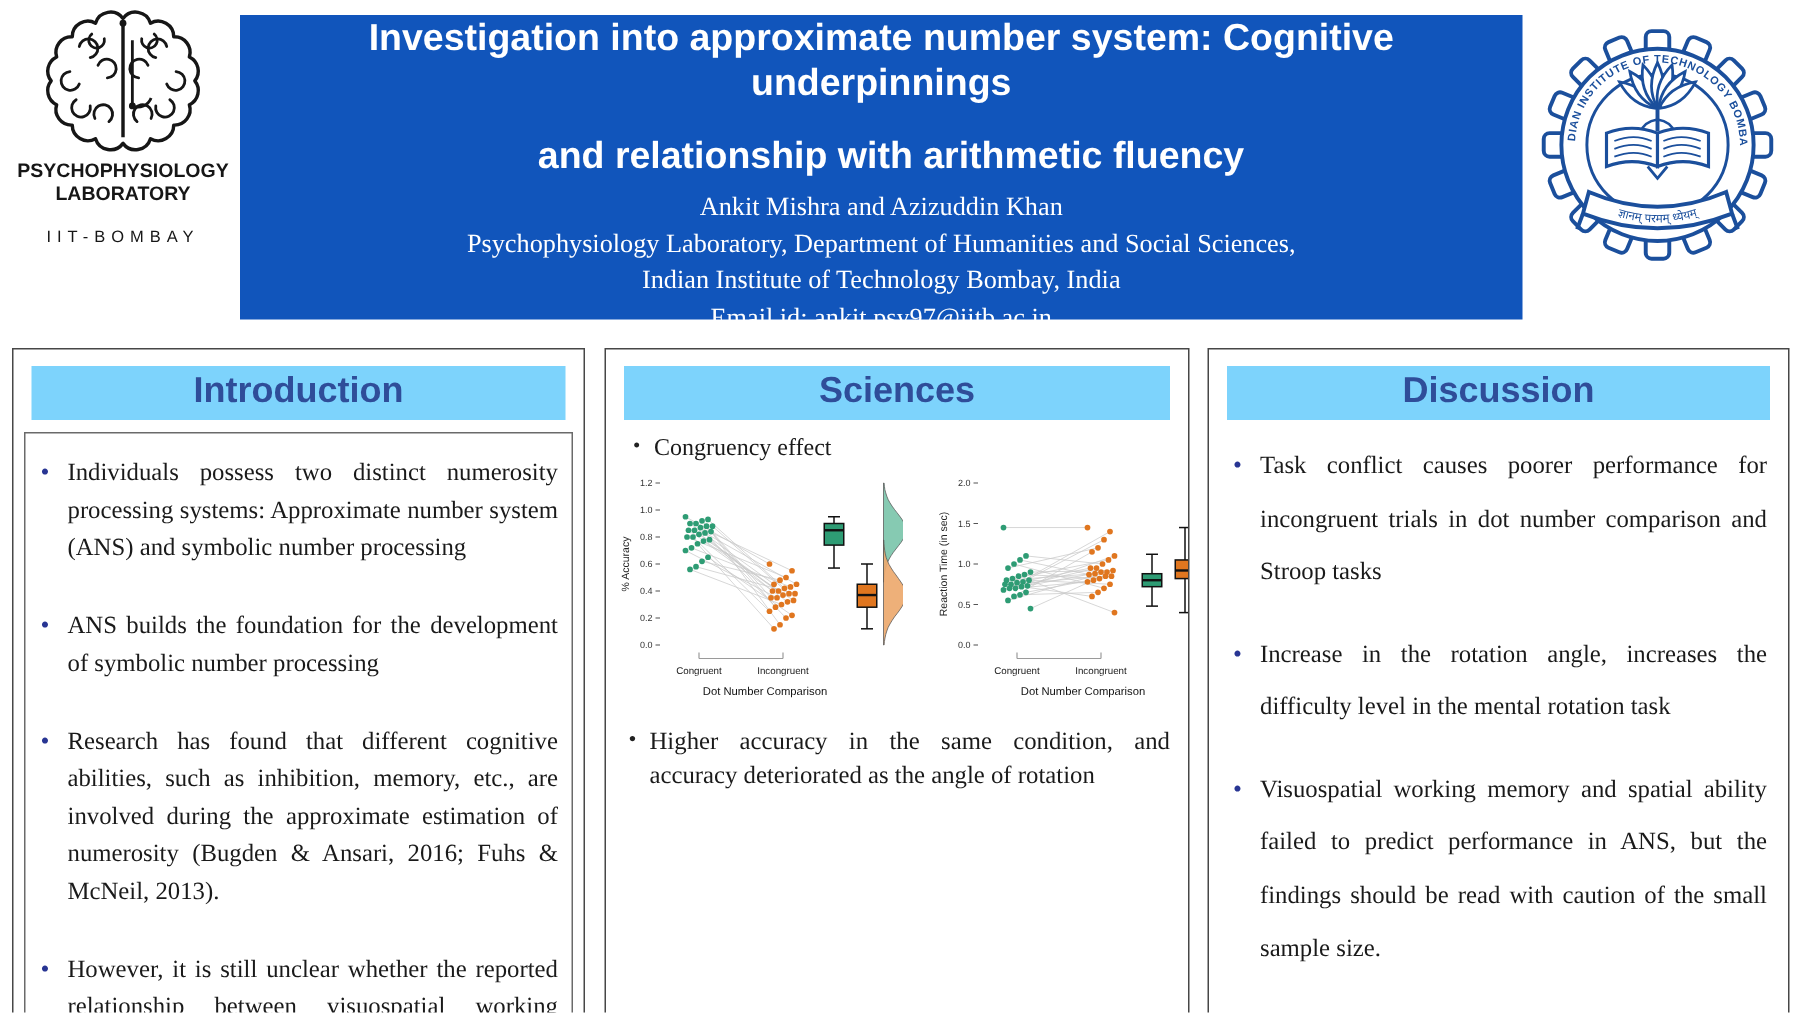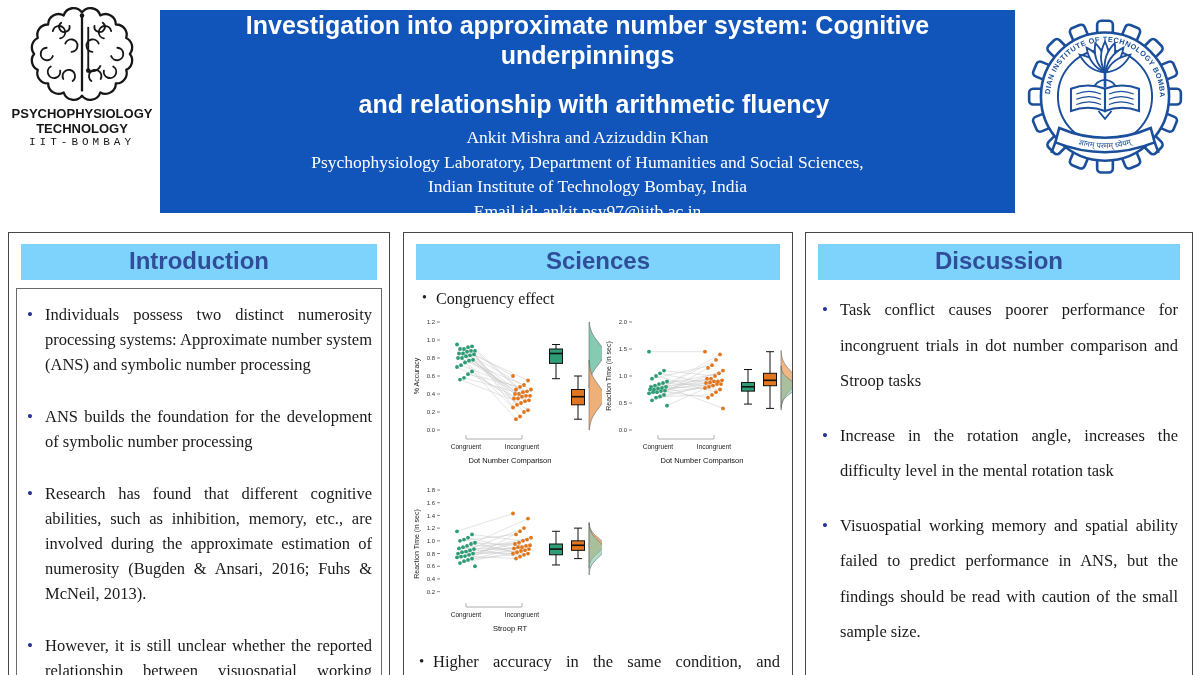--- a/index.html
+++ b/index.html
@@ -4,21 +4,21 @@
 <style>
   html,body{margin:0;padding:0;}
   body{
     width:1200px;height:675px;position:relative;overflow:hidden;
     background:#ffffff;font-family:"Liberation Serif",serif;color:#1a1a1a;
   }
   
   .left-logo{position:absolute;left:10px;top:4px;width:144px;height:212px;text-align:center;}
   .left-logo svg{display:block;margin:0 auto;}
   .lab-l1,.lab-l2{font-family:"Liberation Sans",sans-serif;font-weight:bold;font-size:13px;color:#161616;line-height:15px;}
-  .lab-l3{font-family:Liberation Mono, monospace;font-size:11px;letter-spacing:4px;color:#161616;margin-top:0;}
+  .lab-l3{font-family:Liberation Sans, sans-serif;font-size:11px;letter-spacing:4px;color:#161616;margin-top:16px;}
   .banner{
     position:absolute;left:160px;top:10px;width:855px;height:203px;
     background:#1155bb;color:#fff;text-align:center;box-sizing:border-box;
   }
   .title-line{font-family:"Liberation Sans",sans-serif;font-weight:bold;font-size:25px;line-height:30px;}
   .title-line.l1{}
   .title-line.l2{padding-top:19px;padding-bottom:6px;padding-left:13px;}
   .sub-line{font-size:17.5px;line-height:24.5px;}
   .right-logo{position:absolute;right:10px;top:6px;width:170px;height:210px;}
   
@@ -35,21 +35,21 @@
   .intro-box{border:1px solid #6a6a6a;margin:0 7px;padding:13px 9px 0 8px;height:395px;box-sizing:border-box;overflow:hidden;}
   ul.blist{margin:0;padding:0;list-style:none;}
   ul.blist li{position:relative;padding-left:20px;text-align:justify;font-size:16.5px;}
   ul.blist li::before{content:"\2022";position:absolute;left:2px;top:0;color:#283593;font-size:17px;}
   .intro-list li{line-height:25px;margin-bottom:27px;}
   .disc-list{margin:12px 14px 0 14px !important;}
   .disc-list li{line-height:35.5px;margin-bottom:19px;}
   
   .res-top{font-size:16px;margin:10px 0 0 16px;position:relative;padding-left:16px;}
   .res-top::before{content:"\2022";position:absolute;left:2px;color:#222;font-size:14px;}
-  .charts{display:grid;grid-template-columns:1fr 1fr 1fr;column-gap:0px;row-gap:2px;margin:4px 0 0 6px;}
+  .charts{display:grid;grid-template-columns:1fr 1fr 1fr 1fr;column-gap:0px;row-gap:2px;margin:4px 0 0 6px;gap:20px;}
   .chart{width:192px;height:166px;}
   .res-bottom{position:relative;margin:4px 12px 0 14px;padding-left:15px;text-align:justify;font-size:16.5px;line-height:23px;}
   .res-bottom::before{content:"\2022";position:absolute;left:1px;color:#222;font-size:15px;}
 </style>
 </head>
 <body>
 
 <div class="left-logo">
   <svg id="brain-svg" width="126" height="102" viewBox="0 0 120 98">
       <path d="M 60.0,8.0 A 10 10 0 0 1 77.6,11.0 A 10 10 0 0 1 92.5,19.7 A 10 10 0 0 1 102.5,32.7 A 10 10 0 0 1 106.0,48.0 A 10 10 0 0 1 102.5,63.3 A 10 10 0 0 1 92.5,76.3 A 10 10 0 0 1 77.6,85.0 A 10 10 0 0 1 60.0,88.0 A 10 10 0 0 1 42.4,85.0 A 10 10 0 0 1 27.5,76.3 A 10 10 0 0 1 17.5,63.3 A 10 10 0 0 1 14.0,48.0 A 10 10 0 0 1 17.5,32.7 A 10 10 0 0 1 27.5,19.7 A 10 10 0 0 1 42.4,11.0 A 10 10 0 0 1 60.0,8.0 Z" fill="none" stroke="#161616" stroke-width="2.2" stroke-linejoin="round"></path>
@@ -65,21 +65,21 @@
       <path d="M44,38 a6 6 0 1 1 6,8" fill="none" stroke="#161616" stroke-width="1.8" stroke-linecap="round"></path>
       <path d="M40,18 a5 5 0 1 0 8,3" fill="none" stroke="#161616" stroke-width="1.8" stroke-linecap="round"></path>
       <path d="M88,26 a6 6 0 1 0 -7,7" fill="none" stroke="#161616" stroke-width="1.8" stroke-linecap="round"></path>
       <path d="M94,42 a6 6 0 1 1 -6,8" fill="none" stroke="#161616" stroke-width="1.8" stroke-linecap="round"></path>
       <path d="M90,60 a6 6 0 1 1 -9,4" fill="none" stroke="#161616" stroke-width="1.8" stroke-linecap="round"></path>
       <path d="M78,72 a6 6 0 1 0 -9,2" fill="none" stroke="#161616" stroke-width="1.8" stroke-linecap="round"></path>
       <path d="M76,38 a6 6 0 1 0 -6,8" fill="none" stroke="#161616" stroke-width="1.8" stroke-linecap="round"></path>
       <path d="M80,18 a5 5 0 1 1 -8,3" fill="none" stroke="#161616" stroke-width="1.8" stroke-linecap="round"></path>
     </svg>
   <div class="lab-l1">PSYCHOPHYSIOLOGY</div>
-  <div class="lab-l2">TECHNOLOGY</div>
+  <div class="lab-l2">LABORATORY</div>
   <div class="lab-l3">IIT-BOMBAY</div>
 </div>
 
 <div class="banner">
   <div class="title-line l1">Investigation into approximate number system: Cognitive underpinnings</div>
   <div class="title-line l2">and relationship with arithmetic fluency</div>
   <div class="sub-line">Ankit Mishra and Azizuddin Khan</div>
   <div class="sub-line">Psychophysiology Laboratory, Department of Humanities and Social Sciences,</div>
   <div class="sub-line">Indian Institute of Technology Bombay, India</div>
   <div class="sub-line">Email id: ankit.psy97@iitb.ac.in</div>

